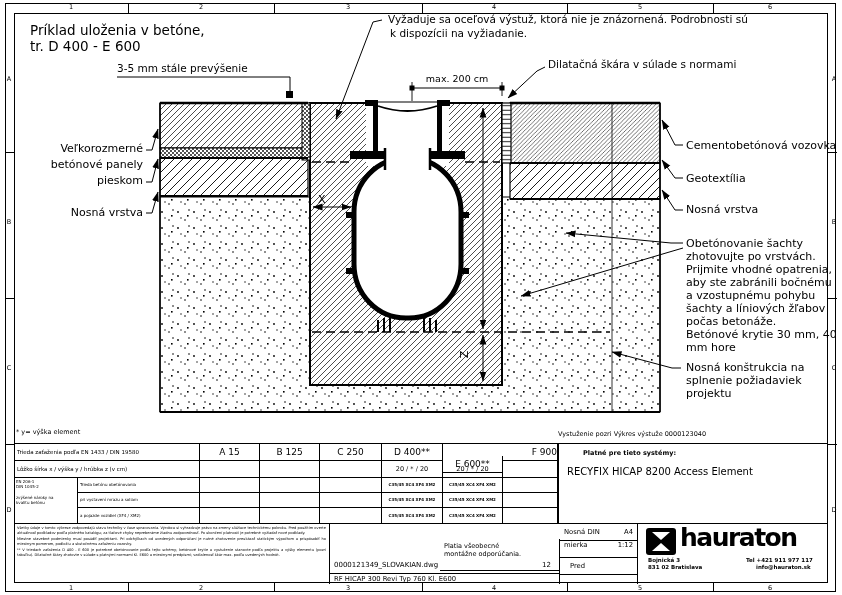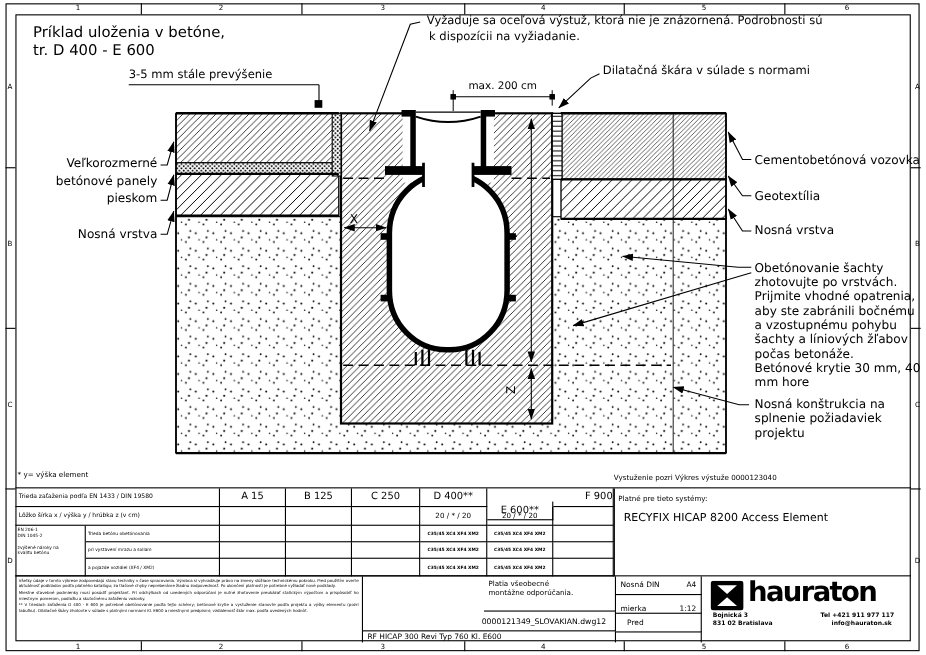--- a/index.html
+++ b/index.html
@@ -254,47 +254,47 @@
     <div class="cell" style="left:489px;top:49px;width:55px;height:15px"></div>
 
     <div class="cell" style="left:186px;top:64px;width:60px;height:16px"></div>
     <div class="cell" style="left:246px;top:64px;width:60px;height:16px"></div>
     <div class="cell" style="left:306px;top:64px;width:62px;height:16px"></div>
     <div class="cell" style="left:368px;top:64px;width:61px;height:16px;font-size:4px;line-height:15px;text-align:center;font-weight:bold">C35/45 XC4 XF4 XM2</div>
     <div class="cell" style="left:429px;top:64px;width:60px;height:16px;font-size:4px;line-height:15px;text-align:center;font-weight:bold">C35/45 XC4 XF4 XM2</div>
     <div class="cell" style="left:489px;top:64px;width:55px;height:16px"></div>
 
     <div class="cell nobd" style="left:544px;top:0;width:270px;height:80px;border-left:1px solid #000">
-      <div class="t" style="left:3px;top:5px;font-size:6.5px;font-weight:normal">Platné pre tieto systémy:</div>
+      <div class="t" style="left:24px;top:5px;font-size:6.5px;font-weight:bold">Platné pre tieto systémy:</div>
       <div class="t" style="left:8px;top:22px;font-size:10px">RECYFIX HICAP 8200 Access Element</div>
     </div>
   </div>
 
   <div id="botblk">
     <div class="cell disc" style="left:0;top:0;width:316px;height:60px;border-bottom:none">
       <p>Všetky údaje v tomto výkrese zodpovedajú stavu techniky v čase spracovania. Výrobca si vyhradzuje právo na zmeny slúžiace technickému pokroku. Pred použitím overte aktuálnosť podkladov podľa platného katalógu; za tlačové chyby nepreberáme žiadnu zodpovednosť. Po ukončení platnosti je potrebné vyžiadať nové podklady.</p>
       <p>Miestne stavebné podmienky musí posúdiť projektant. Pri odchýlkach od uvedených odporúčaní je nutné zhotovenie preukázať statickým výpočtom a prispôsobiť ho miestnym pomerom, podložiu a skutočnému zaťaženiu vozovky.</p>
       <p>** V triedach zaťaženia D 400 - E 600 je potrebné obetónovanie podľa tejto schémy; betónové krytie a vystuženie stanovte podľa projektu a výšky elementu (pozri tabuľku). Dilatačné škáry zhotovte v súlade s platnými normami Kl. E600 a miestnymi predpismi; vzdialenosť škár max. podľa uvedených hodnôt.</p>
     </div>
 
-    <div class="cell" style="left:426px;top:0;width:120px;height:32px;padding:3px 4px">
+    <div class="cell" style="left:426px;top:15px;width:120px;height:32px;padding:3px 4px">
       <div style="font-size:6.5px;line-height:8px">Platia všeobecné</div>
       <div style="font-size:6.5px;line-height:8px">montážne odporúčania.</div>
     </div>
-    <div class="cell" style="left:316px;top:32px;width:230px;height:18px;display:flex;align-items:center;justify-content:flex-end;padding:0 8px 0 4px;font-size:7px">
+    <div class="cell" style="left:316px;top:32px;width:230px;height:18px;display:flex;align-items:center;justify-content:space-between;padding:0 8px 0 4px;font-size:7px">
       <span>0000121349_SLOVAKIAN.dwg</span>
       <span>12</span>
     </div>
     <div class="cell" style="left:316px;top:50px;width:230px;height:10px;font-size:6.8px;line-height:10px;padding-left:4px;border-bottom:none">RF HICAP 300 Revi Typ 760 Kl. E600</div>
 
     <div class="cell" style="left:546px;top:0;width:78px;height:17px;display:flex;align-items:center;justify-content:space-between;padding:0 4px;font-size:6.8px">
       <span>Nosná DIN</span>
       <span>A4</span>
     </div>
-    <div class="cell" style="left:546px;top:17px;width:78px;height:17px;display:flex;align-items:flex-end;justify-content:space-between;padding:0 4px;font-size:6.8px">
+    <div class="cell" style="left:546px;top:17px;width:78px;height:17px;display:flex;align-items:flex-start;justify-content:space-between;padding:0 4px;font-size:6.8px">
       <span>mierka</span>
       <span>1:12</span>
     </div>
     <div class="cell" style="left:546px;top:34px;width:78px;height:17px;font-size:6.8px;line-height:16px;padding-left:10px">Pred</div>
     <div class="cell" style="left:546px;top:51px;width:78px;height:9px;border-bottom:none"></div>
 
     <div class="cell nobd" style="left:624px;top:0;width:190px;height:60px">
       <svg class="abs" style="left:8px;top:4px" width="30" height="27" viewBox="0 0 30 27">
         <rect x="0" y="0" width="30" height="27" rx="3" fill="#000"></rect>
         <polygon points="6,4 24,4 15,12" fill="#fff"></polygon>

